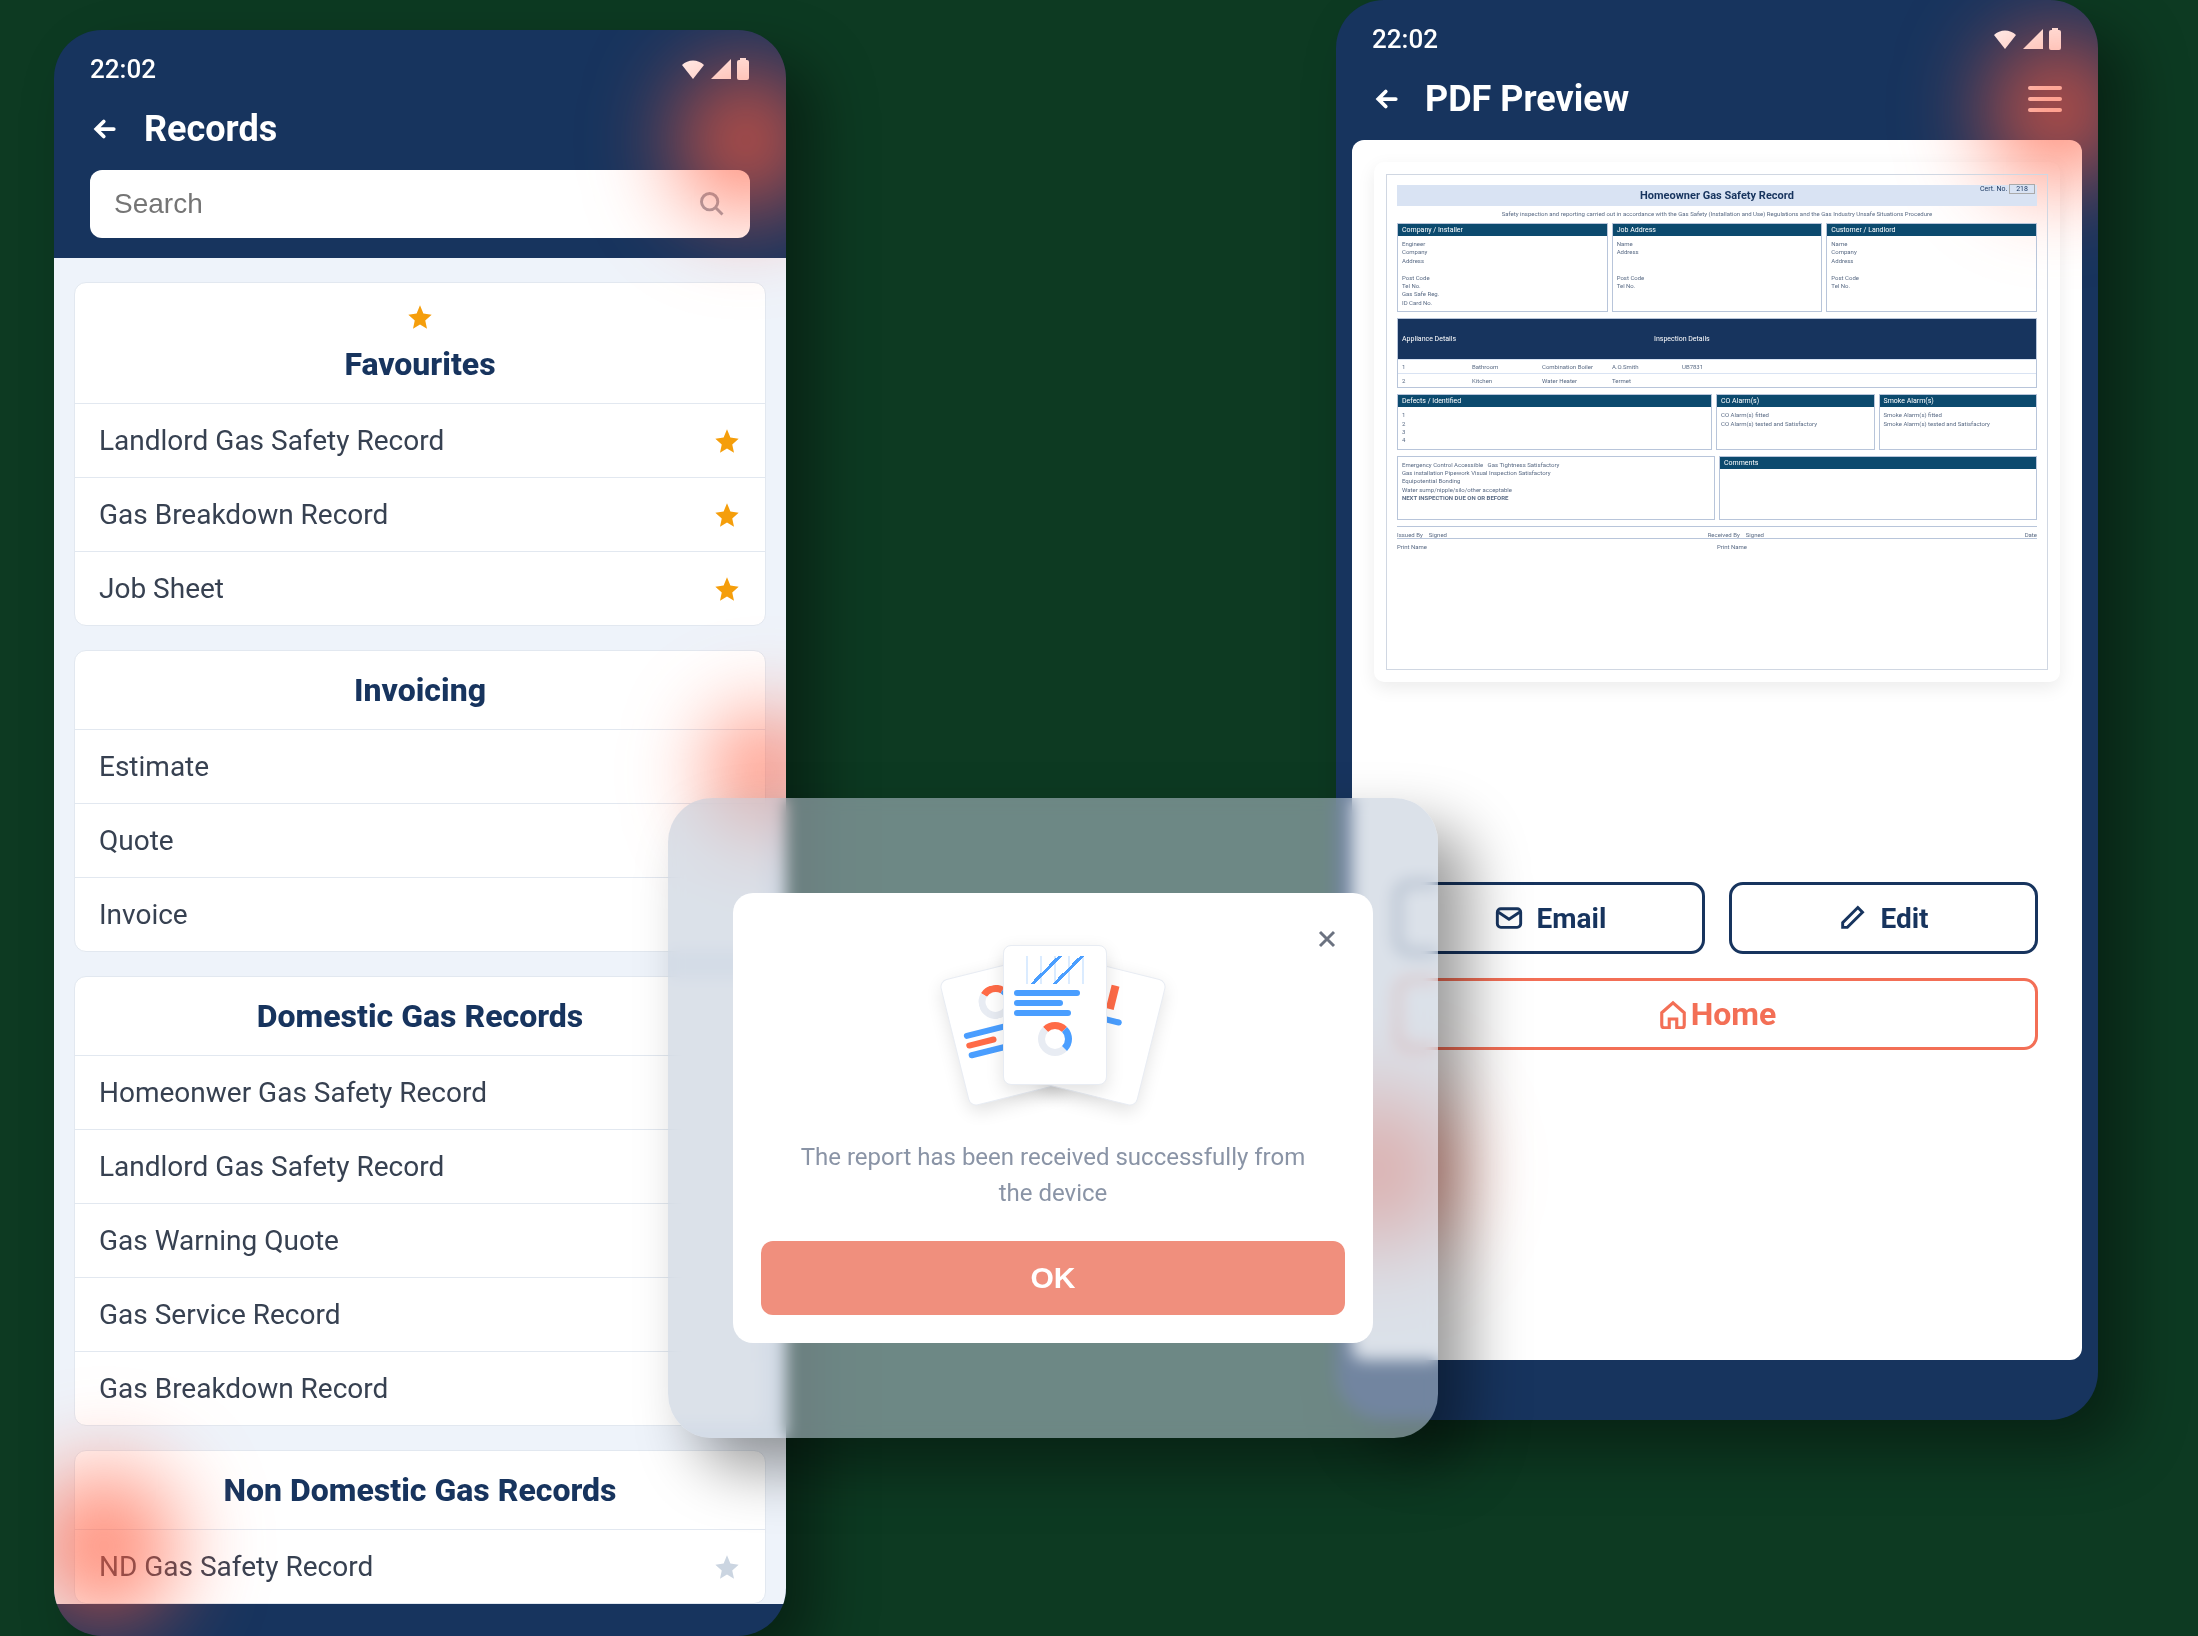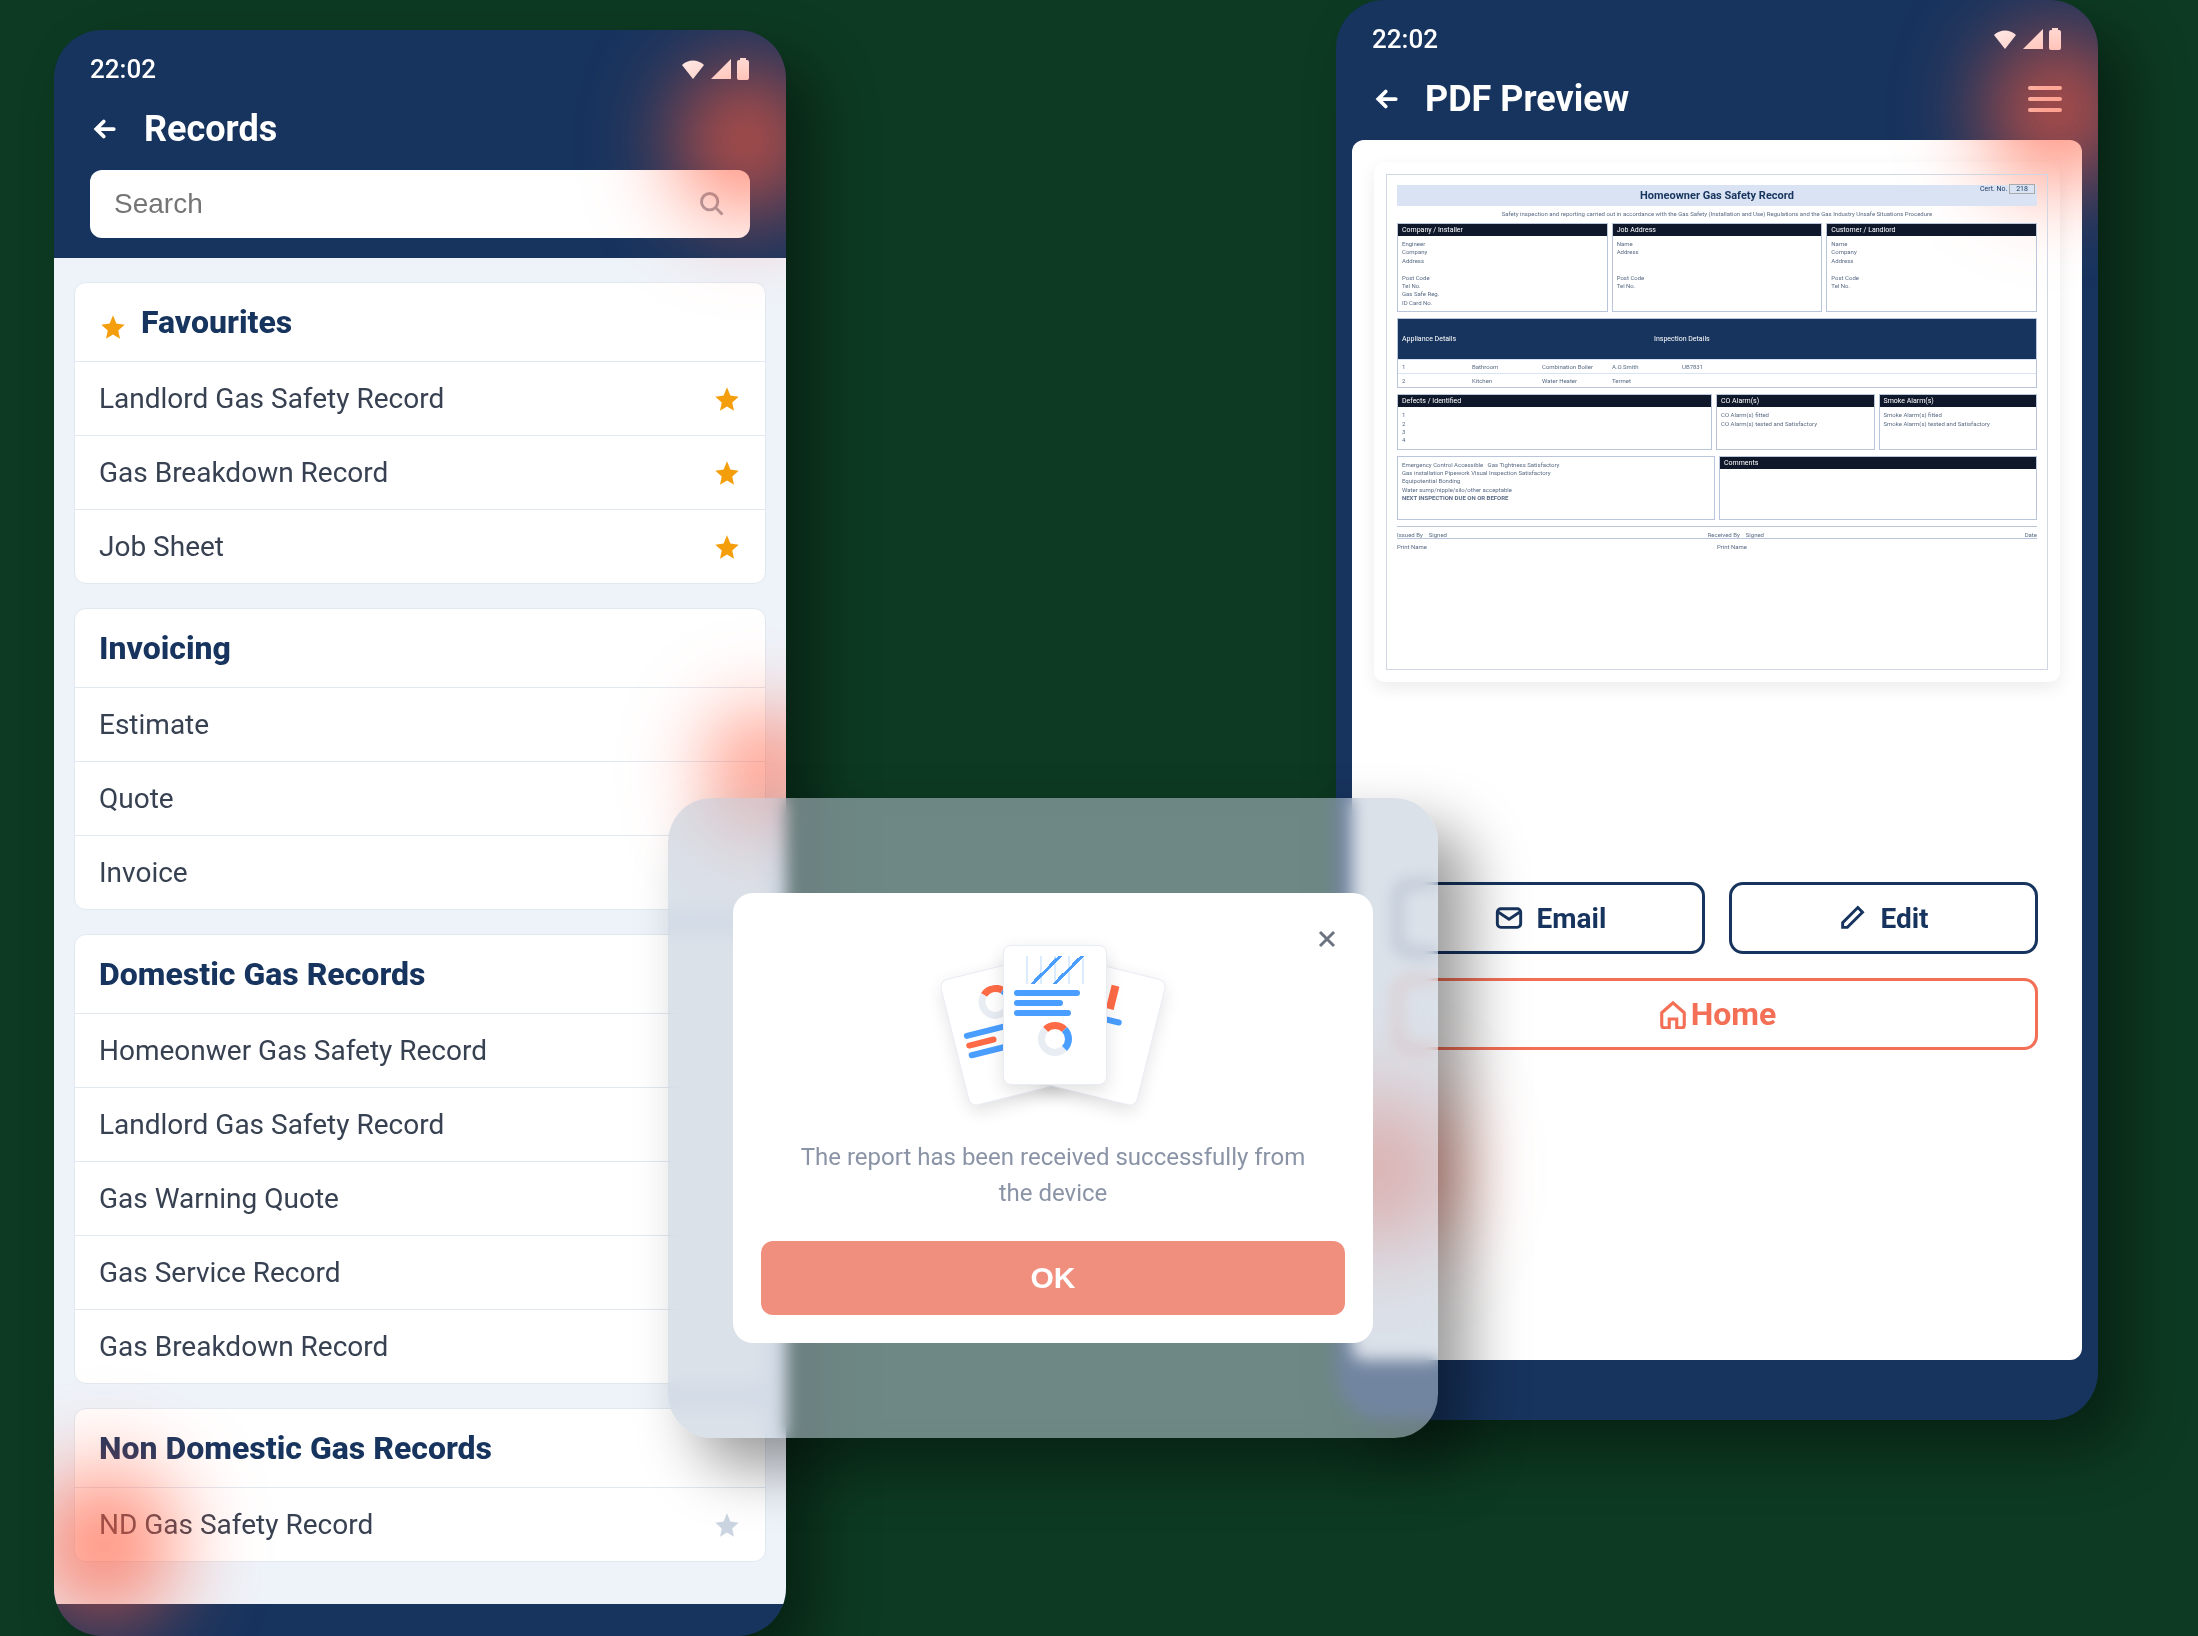--- a/index.html
+++ b/index.html
@@ -33,35 +33,35 @@
 .app-title { font-size: 36px; font-weight: 700; }
 
 .search-wrap { padding: 0 36px 20px; }
 .search-box { background: #fff; border-radius: 12px; display: flex; align-items: center; padding: 0 24px; height: 68px; }
 .search-box input { border: none; outline: none; flex: 1; font-size: 28px; color: #6b7280; background: transparent; }
 
 .content { background: #eef3fa; margin: 0; padding: 24px 20px; height: calc(100% - 260px); overflow: hidden; }
 .phone.left .content { border-radius: 0; }
 
 .card { background: #fff; border: 1px solid #e2e8f0; border-radius: 12px; margin-bottom: 24px; overflow: hidden; }
-.card .section-title { padding: 20px 24px; font-size: 32px; font-weight: 800; color: #17345e; display: flex; align-items: flex-end; gap: 14px; border-bottom: 1px solid #e2e8f0; }
+.card .section-title { padding: 20px 24px; font-size: 32px; font-weight: 800; color: #17345e; display: flex; align-items: center; gap: 14px; border-bottom: 1px solid #e2e8f0; flex-direction: column; }
 .list-row { display: flex; align-items: center; justify-content: space-between; padding: 20px 24px; border-bottom: 1px solid #e2e8f0; cursor: pointer; }
 .list-row:last-child { border-bottom: none; }
 .list-row .label { font-size: 28px; color: #374151; }
 .star-icon { color: #f59e0b; }
 .star-icon.gray { color: #cbd5e1; }
 
 .pdf-preview { background: #fff; margin: 14px; border-radius: 10px; padding: 12px; height: 520px; overflow: hidden; box-shadow: 0 6px 18px rgba(0,0,0,0.08); }
 .pdf-doc { border: 1px solid #d0d7e2; height: 100%; position: relative; padding: 10px; font-size: 9px; color: #17345e; }
 .pdf-title-band { background: #d9e3f3; text-align: center; padding: 4px; font-weight: 700; font-size: 11px; margin-bottom: 4px; }
 .pdf-subtitle { text-align: center; font-size: 6px; color: #5a6b85; margin-bottom: 6px; }
 .pdf-cert { position: absolute; top: 10px; right: 12px; font-size: 7px; padding-left: 27px; }
 .pdf-row3 { display: flex; gap: 4px; margin-bottom: 6px; }
 .pdf-box { flex: 1; border: 1px solid #b8c5da; }
-.pdf-box-head { background: #0f172a; color: #fff; font-size: 7px; padding: 2px 4px; }
+.pdf-box-head { background: #0c4a6e; color: #fff; font-size: 7px; padding: 2px 4px; }
 .pdf-box-body { padding: 4px; font-size: 6px; line-height: 1.4; color: #5a6b85; }
 .pdf-table { border: 1px solid #b8c5da; margin-bottom: 6px; }
 .pdf-table-head { background: #17345e; color: #fff; font-size: 7px; padding: 16px 4px; display: flex; }
 .pdf-table-head span { flex: 1; }
 .pdf-table-row { display: flex; border-top: 1px solid #d9e3f3; font-size: 6px; padding: 3px 4px; color: #5a6b85; }
 .pdf-table-row span { flex: 1; }
 .pdf-bottom-grid { display: flex; gap: 4px; margin-bottom: 6px; }
 .pdf-sign { border-top: 1px solid #b8c5da; padding-top: 4px; font-size: 6px; display: flex; justify-content: space-between; color: #5a6b85; }
 
 .action-row { display: flex; gap: 24px; padding: 0 36px; margin-top: 200px; }

